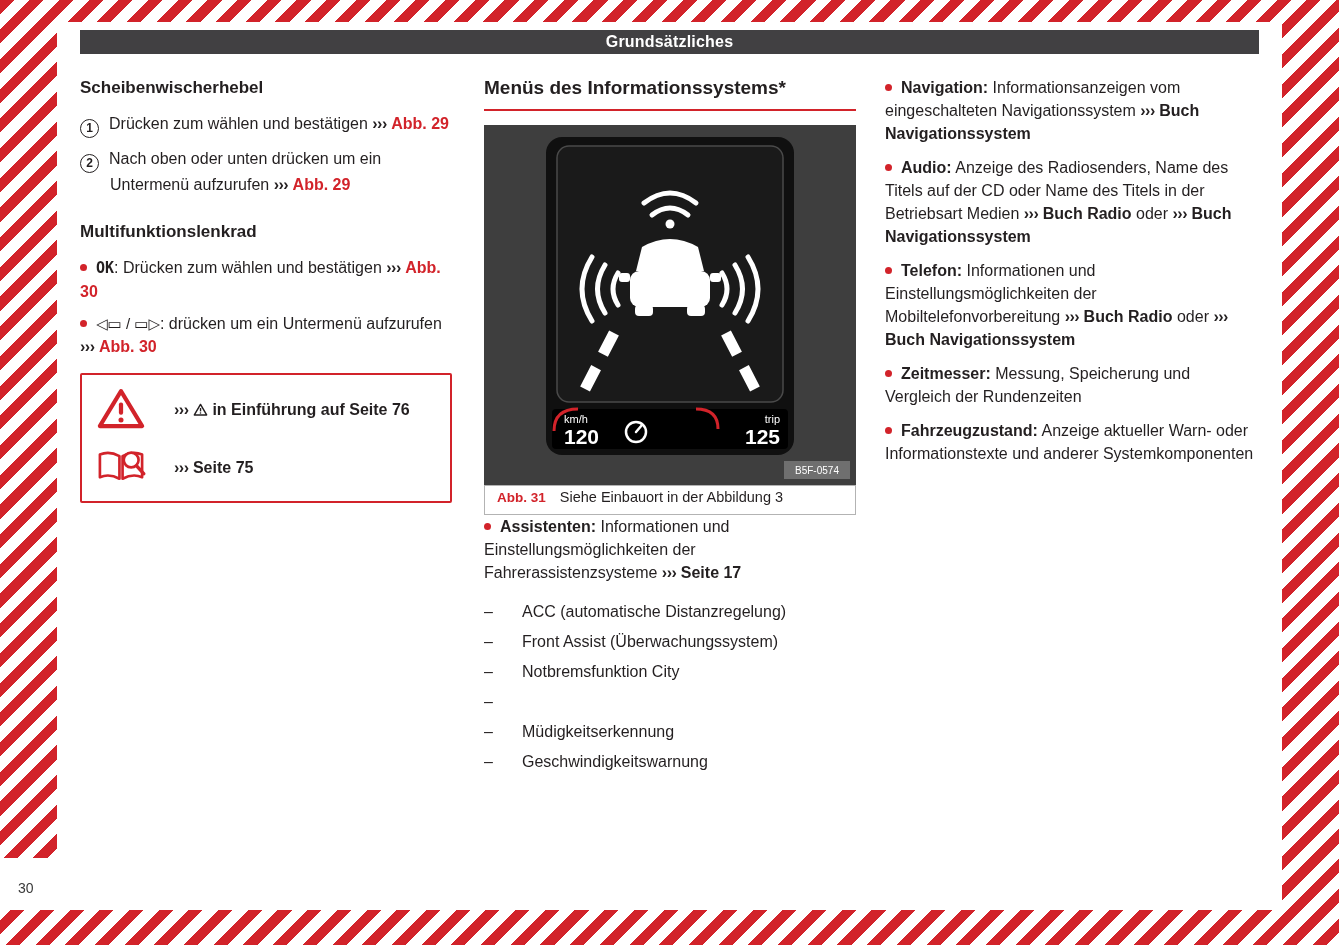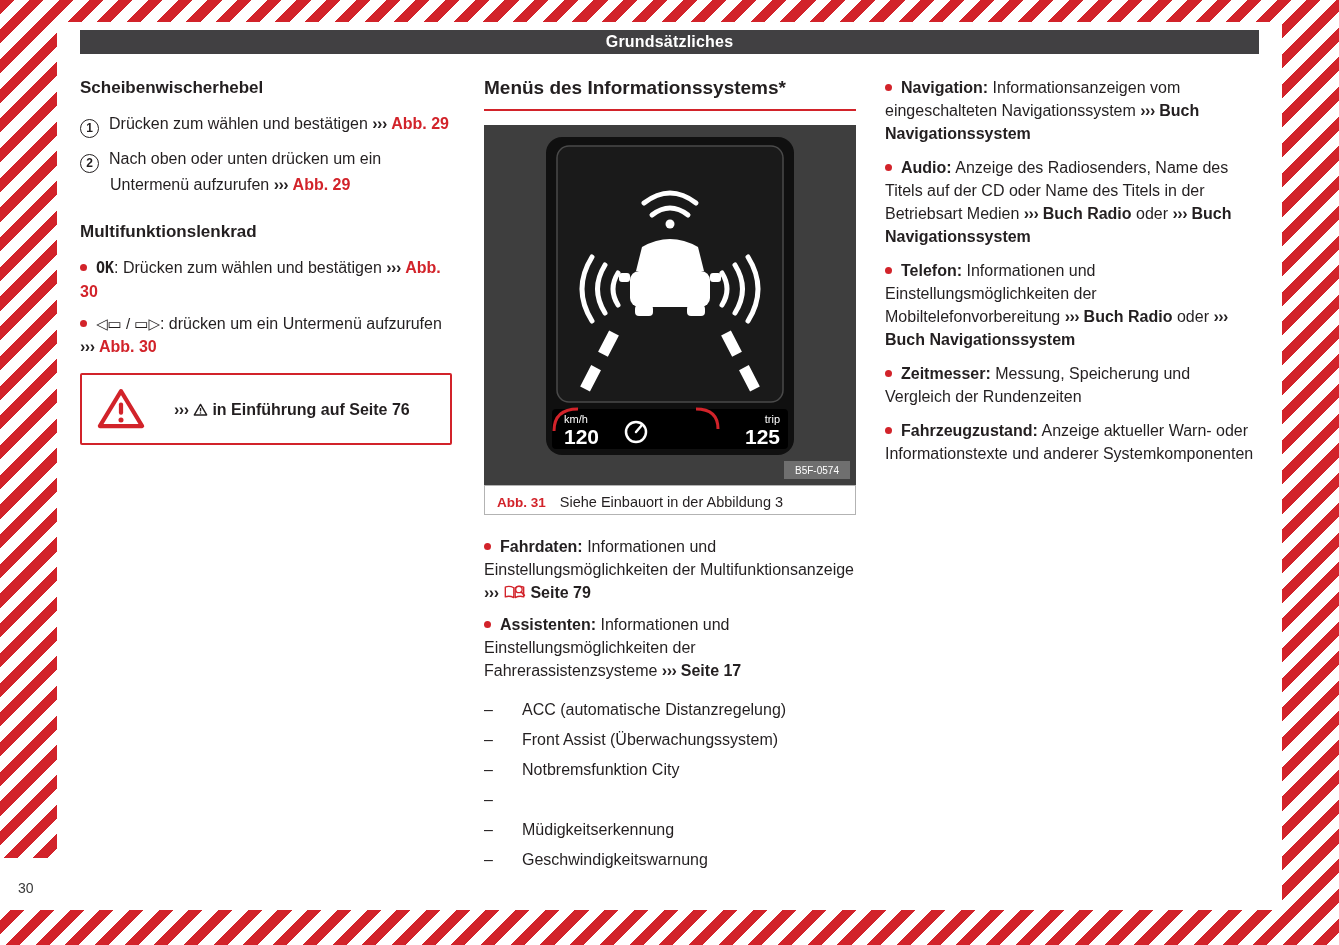--- a/index.html
+++ b/index.html
@@ -61,21 +61,21 @@
   .miniwarn { width: 15px; height: 13px; vertical-align: -1px; }
   .minibook { width: 23px; height: 17px; vertical-align: -3px; }
 
   .section-heading {
     font-size: 19px; font-weight: 700; line-height: 24px;
     border-bottom: 2.5px solid #d2232a; padding-bottom: 9px; margin-bottom: 0;
   }
   .figure { display: block; width: 372px; height: 360px; margin-top: 14px; }
   .caption {
     box-sizing: border-box; height: 30px; border: 1px solid #b3b3b3;
-    display: flex; align-items: flex-end; gap: 14px; padding: 0 12px;
+    display: flex; align-items: flex-start; gap: 14px; padding: 0 12px;
   }
   .cap-label { color: #d2232a; font-weight: 700; font-size: 13.5px; }
   .cap-text { font-size: 14.5px; }
   .after-figure { margin-top: 20px; }
 
   .assist-list { margin-top: 16px; }
   .assist-row { display: flex; margin-bottom: 7px; }
   .dash { width: 38px; flex: 0 0 38px; }
 
   .col-right p { margin: 0 0 11px; }
@@ -122,20 +122,30 @@
           <circle cx="30" cy="40.5" r="3.1" fill="#d2232a"></circle>
         </svg>
         <p class="reftext"><span class="arrows">›››</span>
           <svg class="miniwarn" viewBox="0 0 20 18">
             <path d="M10 2 L18.5 16.5 H1.5 Z" fill="none" stroke="#231f20" stroke-width="2" stroke-linejoin="round"></path>
             <rect x="9.1" y="7" width="1.9" height="4.6" fill="#231f20"></rect>
             <circle cx="10" cy="13.8" r="1.1" fill="#231f20"></circle>
           </svg>
           <span>in Einführung auf Seite 76</span></p>
       </div>
+      <div class="refrow">
+        <svg class="bigicon" viewBox="0 0 64 50">
+          <path d="M5 9 Q17 4 30 11 V40 Q17 33 5 38 Z" fill="none" stroke="#d2232a" stroke-width="3.4" stroke-linejoin="round"></path>
+          <path d="M59 9 Q47 4 34 11 V40 Q47 33 59 38 Z" fill="none" stroke="#d2232a" stroke-width="3.4" stroke-linejoin="round"></path>
+          <circle cx="45" cy="16" r="9.5" fill="#fff" stroke="#d2232a" stroke-width="3.4"></circle>
+          <line x1="52" y1="23.5" x2="61" y2="33.5" stroke="#d2232a" stroke-width="4.4" stroke-linecap="round"></line>
+        </svg>
+        <p class="reftext"><span class="arrows">›››</span>
+          <span>Seite 75</span></p>
+      </div>
     </div>
   </div>
 
   <div class="col col-mid">
     <div class="section-heading">Menüs des Informationssystems*</div>
 
     <svg class="figure" viewBox="0 0 372 360">
       <rect x="0" y="0" width="372" height="360" fill="#3e3e3e"></rect>
       <rect x="62" y="12" width="248" height="318" rx="16" fill="#101010"></rect>
       <rect x="73" y="21" width="226" height="256" rx="12" fill="#1a1a1a" stroke="#4a4a4a" stroke-width="1.5"></rect>
@@ -179,30 +189,20 @@
       <text x="296" y="319" font-size="21" font-weight="bold" fill="#ffffff" text-anchor="end">125</text>
       <rect x="300" y="336" width="66" height="18" fill="#6f6f6f"></rect>
       <text x="333" y="349" font-size="10" fill="#ffffff" text-anchor="middle">B5F-0574</text>
     </svg>
 
     <div class="caption">
       <span class="cap-label">Abb. 31</span>
       <span class="cap-text">Siehe Einbauort in der Abbildung 3</span>
     </div>
 
-    <p class="after-figure"><span class="dot"></span><span class="term">Fahrdaten:</span>
-      <span>Informationen und Einstellungsmöglichkeiten der Multifunktionsanzeige</span>
-      <span class="arrows">›››</span>
-      <svg class="minibook" viewBox="0 0 64 50">
-        <path d="M5 9 Q17 4 30 11 V40 Q17 33 5 38 Z" fill="none" stroke="#d2232a" stroke-width="4" stroke-linejoin="round"></path>
-        <path d="M59 9 Q47 4 34 11 V40 Q47 33 59 38 Z" fill="none" stroke="#d2232a" stroke-width="4" stroke-linejoin="round"></path>
-        <circle cx="45" cy="16" r="9.5" fill="#fff" stroke="#d2232a" stroke-width="4"></circle>
-        <line x1="52" y1="23.5" x2="61" y2="33.5" stroke="#d2232a" stroke-width="5" stroke-linecap="round"></line>
-      </svg>
-      <span class="refbold">Seite 79</span></p>
 
     <p><span class="dot"></span><span class="term">Assistenten:</span>
       <span>Informationen und Einstellungsmöglichkeiten der Fahrerassistenzsysteme</span>
       <span class="arrows">›››</span>
       <span class="refbold">Seite 17</span></p>
 
     <div class="assist-list">
       <div class="assist-row">
         <span class="dash">–</span>
         <span>ACC (automatische Distanzregelung)</span>

